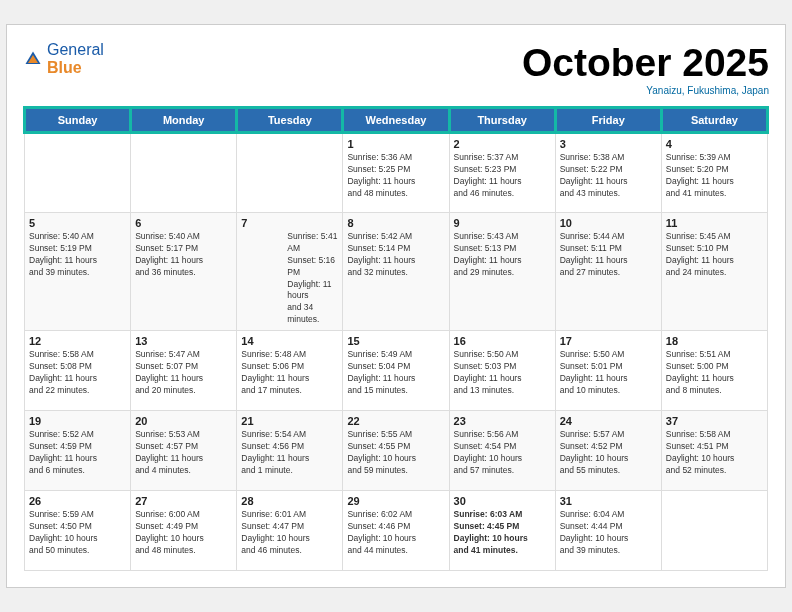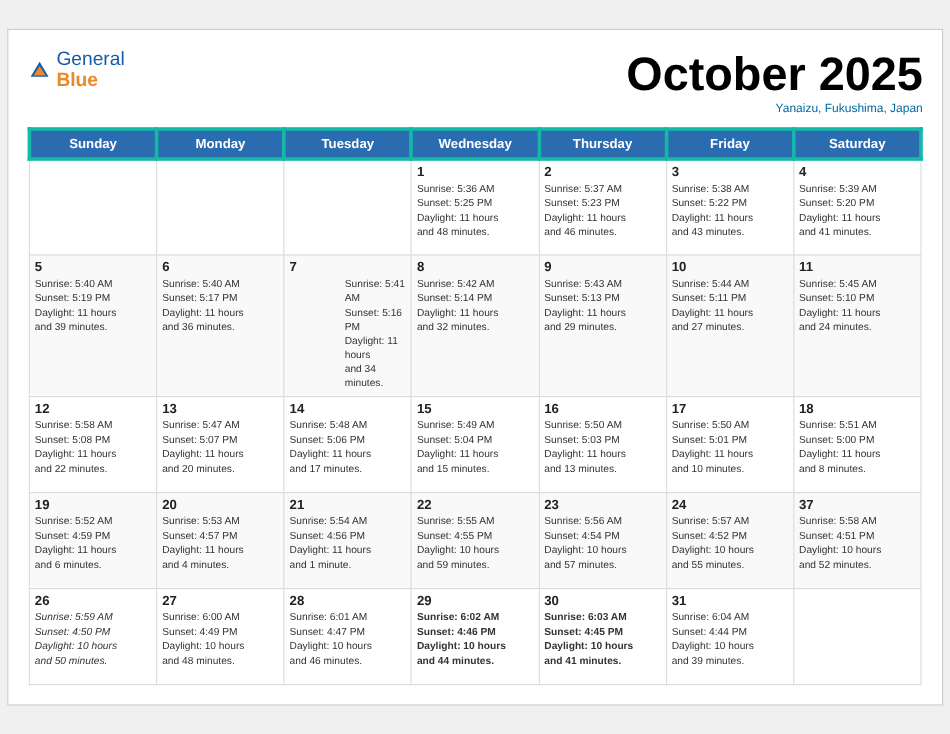--- a/index.html
+++ b/index.html
@@ -304,42 +304,42 @@
             <div class="day-num">37</div>
             <div class="day-info" style="white-space: pre-line;">Sunrise: 5:58 AM
 Sunset: 4:51 PM
 Daylight: 10 hours
 and 52 minutes.</div>
           </td>
         </tr>
         <tr>
           <td>
             <div class="day-num">26</div>
-            <div class="day-info" style="white-space: pre-line; font-style: italic;">Sunrise: 5:59 AM
+            <div class="day-info" style="white-space: pre-line;">Sunrise: 5:59 AM
 Sunset: 4:50 PM
 Daylight: 10 hours
 and 50 minutes.</div>
           </td>
           <td>
             <div class="day-num">27</div>
             <div class="day-info" style="white-space: pre-line;">Sunrise: 6:00 AM
 Sunset: 4:49 PM
 Daylight: 10 hours
 and 48 minutes.</div>
           </td>
           <td>
             <div class="day-num">28</div>
             <div class="day-info" style="white-space: pre-line;">Sunrise: 6:01 AM
 Sunset: 4:47 PM
 Daylight: 10 hours
 and 46 minutes.</div>
           </td>
           <td>
             <div class="day-num">29</div>
-            <div class="day-info" style="white-space: pre-line; font-weight: bold;">Sunrise: 6:02 AM
+            <div class="day-info" style="white-space: pre-line;">Sunrise: 6:02 AM
 Sunset: 4:46 PM
 Daylight: 10 hours
 and 44 minutes.</div>
           </td>
           <td>
             <div class="day-num">30</div>
             <div class="day-info" style="white-space: pre-line; font-weight: bold;">Sunrise: 6:03 AM
 Sunset: 4:45 PM
 Daylight: 10 hours
 and 41 minutes.</div>

